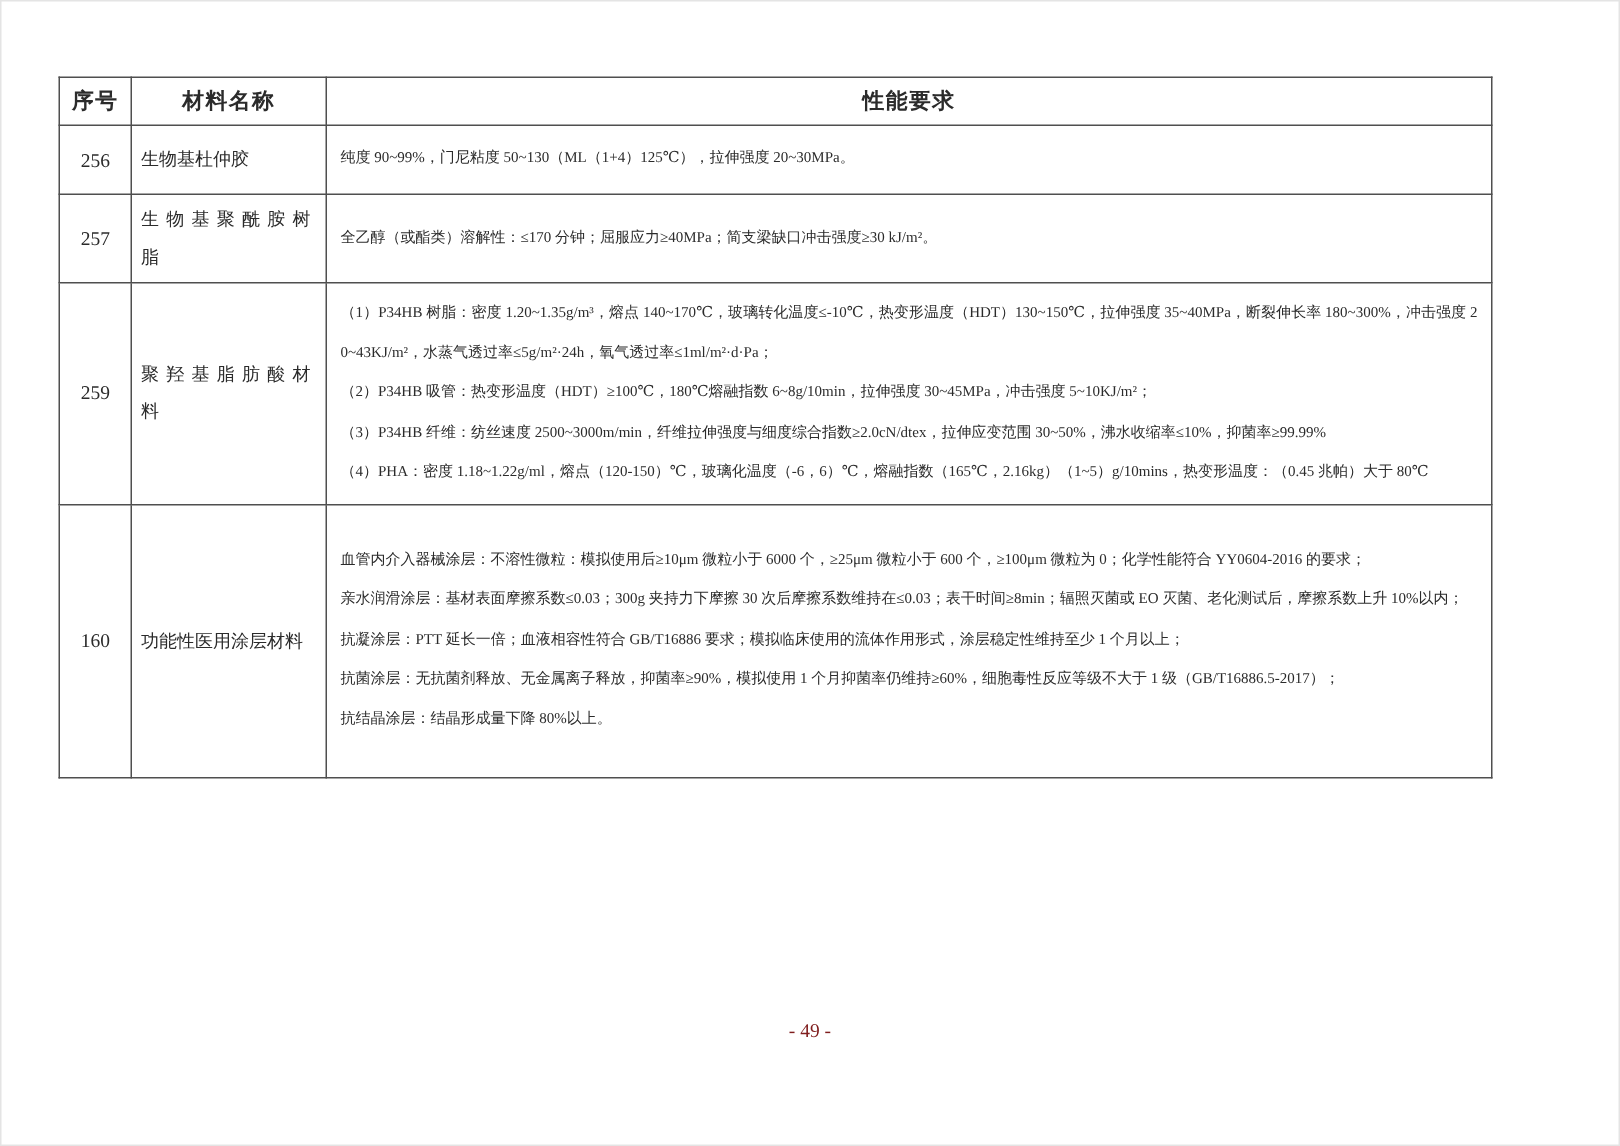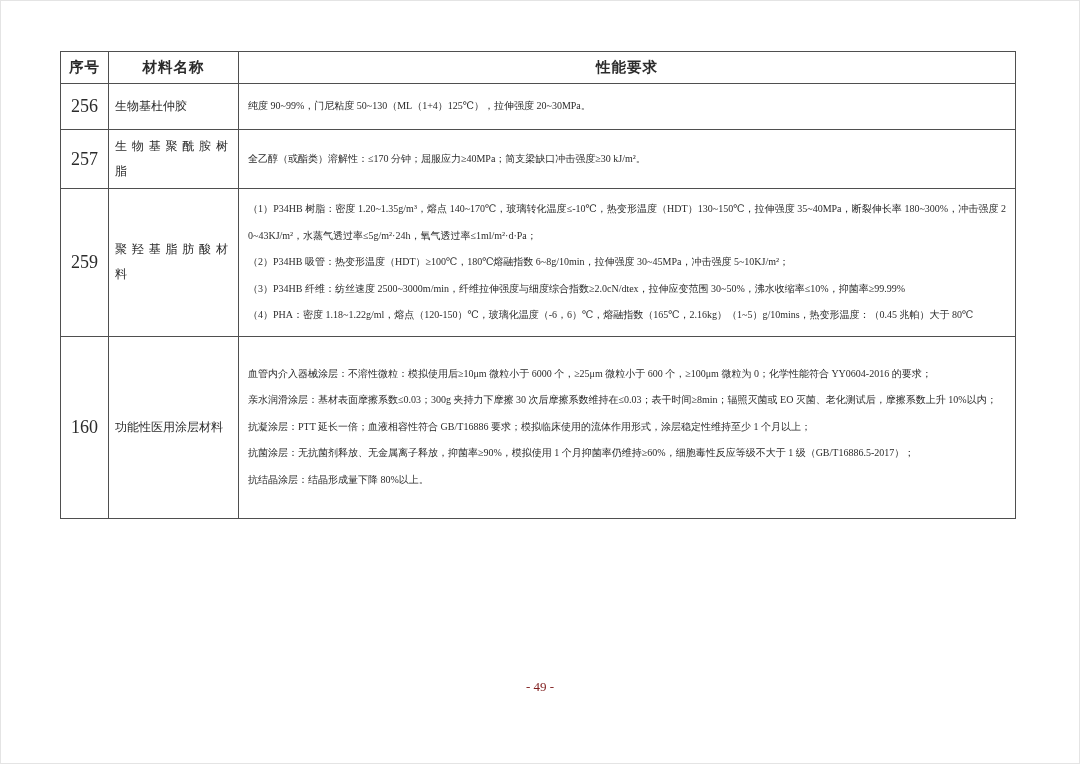--- a/index.html
+++ b/index.html
@@ -17,21 +17,21 @@
     position: relative;
     width: 1080px;
     height: 764px;
     box-sizing: border-box;
     background: #ffffff;
     border: 1px solid #e4e4e4;
     overflow: hidden;
   }
   table.materials {
     position: absolute;
-    left: 59px;
+    left: 38px;
     top: 50px;
     width: 955px;
     border-collapse: collapse;
     table-layout: fixed;
   }
   table.materials th,
   table.materials td {
     border: 1px solid #4f4f4f;
     vertical-align: middle;
     box-sizing: border-box;
@@ -41,21 +41,21 @@
   col.c-req   { width: 777px; }
   th {
     font-weight: bold;
     font-size: 14.5px;
     height: 32px;
     text-align: center;
     letter-spacing: 1px;
   }
   td.col-index {
     text-align: center;
-    font-size: 18px;
+    font-size: 13px;
   }
   td.col-name {
     font-size: 12px;
     padding: 4px 6px;
     line-height: 25px;
     text-align: justify;
     word-break: break-all;
   }
   td.col-name.spread { letter-spacing: 0.34em; }
   td.col-req {

